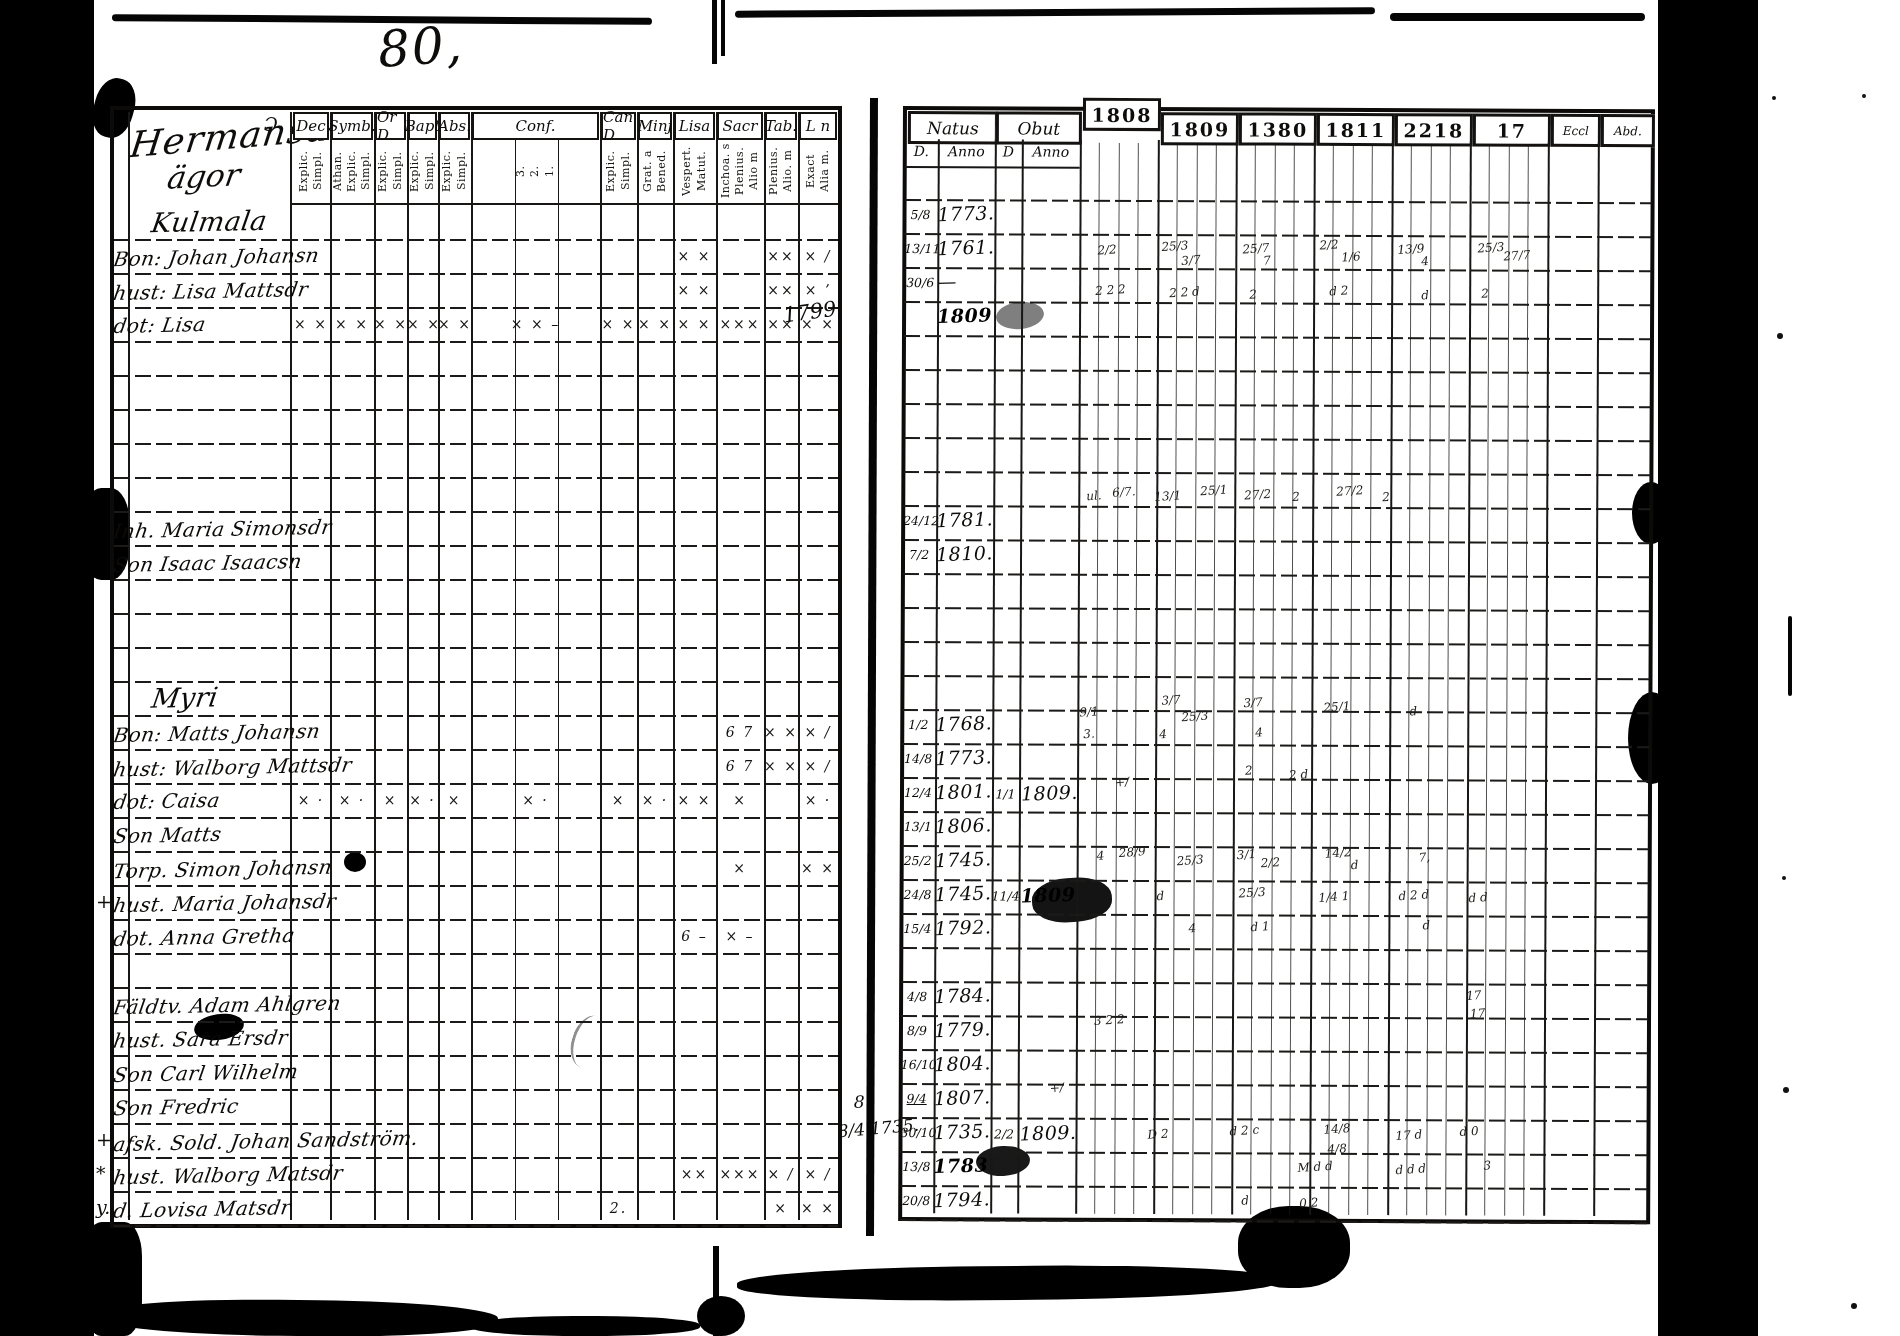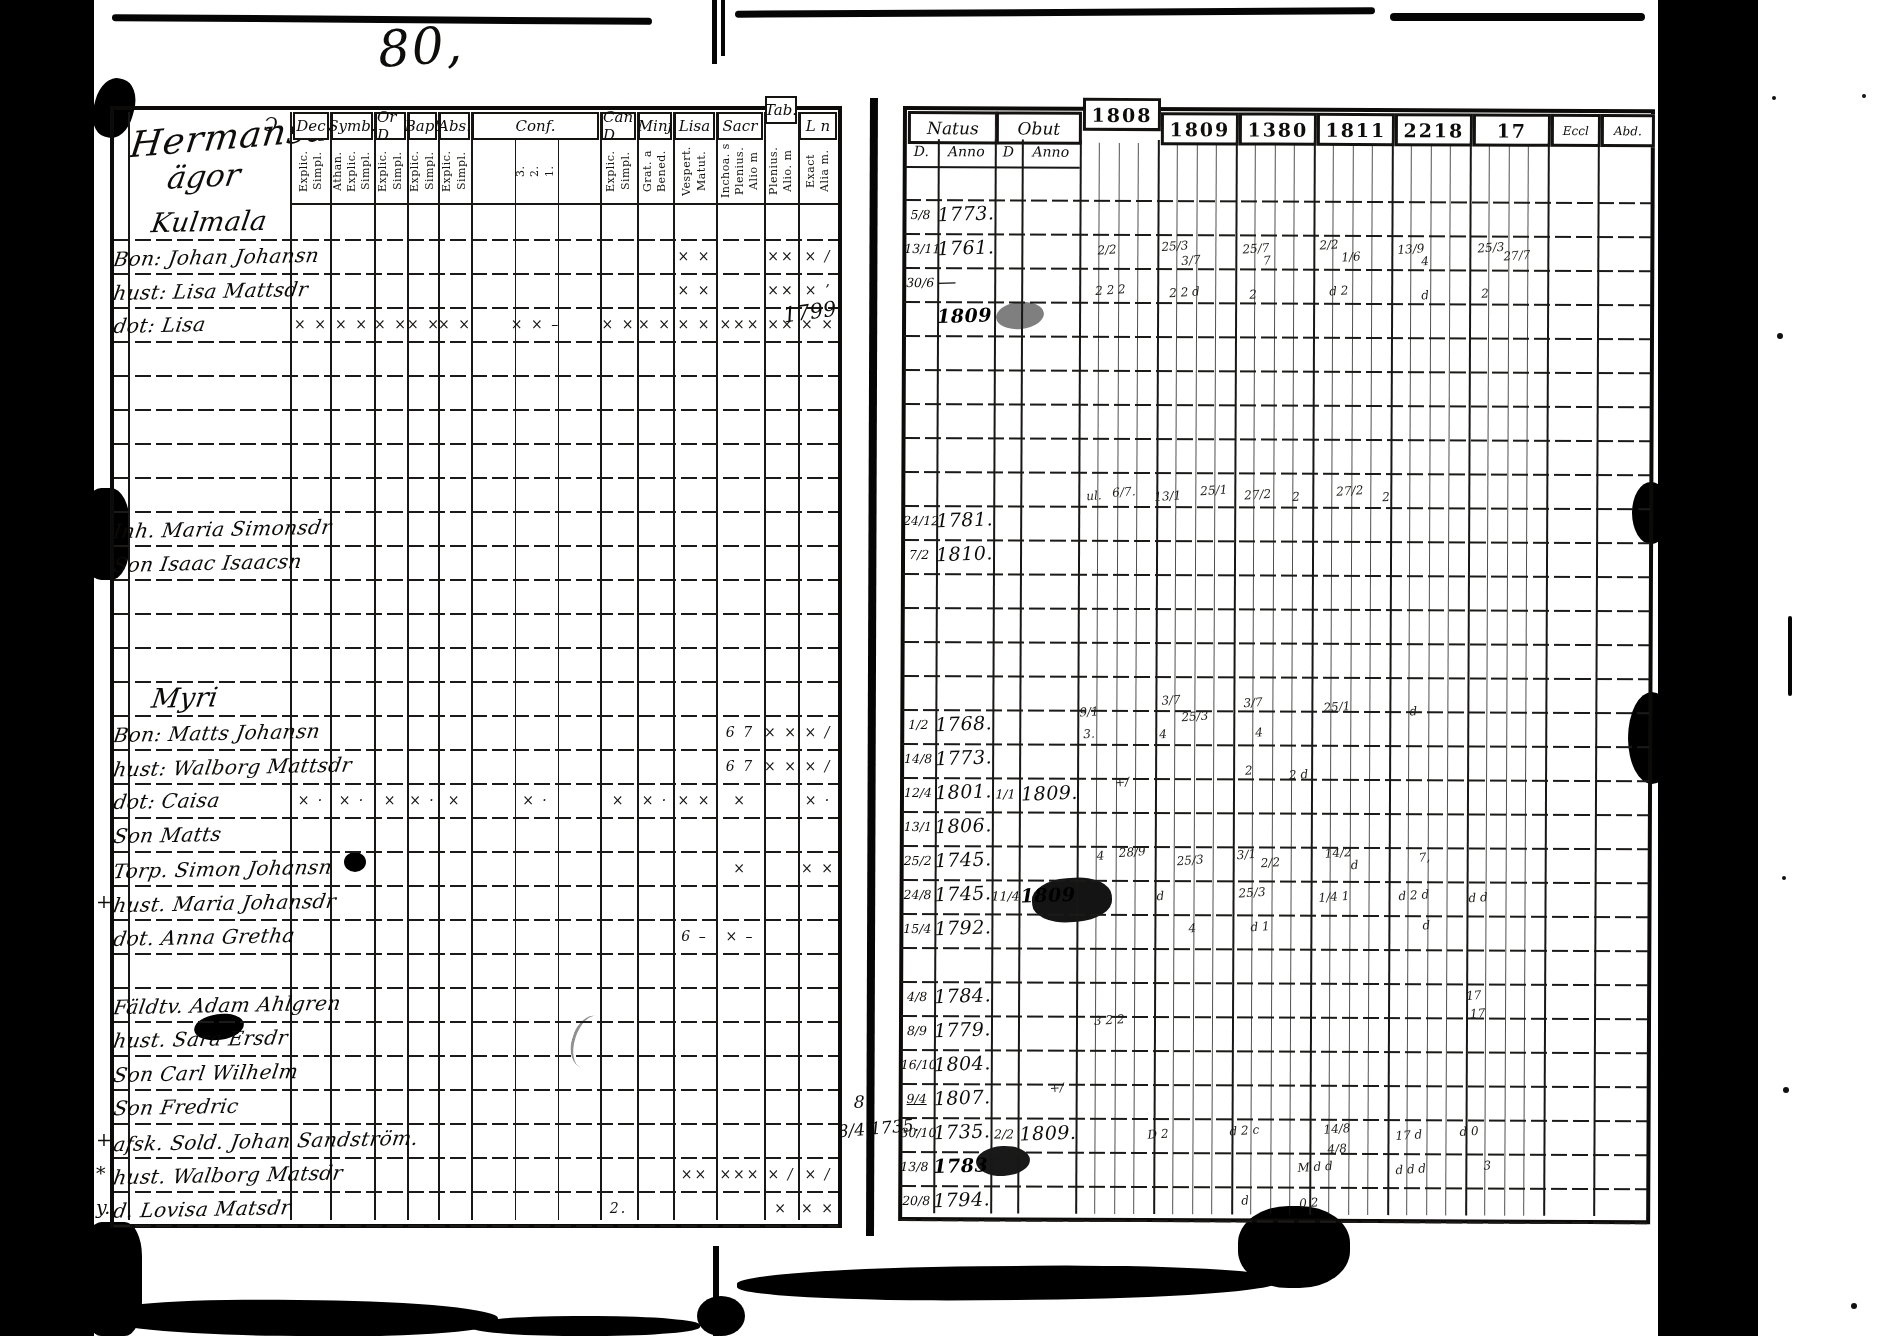--- a/index.html
+++ b/index.html
@@ -165,21 +165,21 @@
       <div class="colbox" style="left: 638px; top: 112px; width: 30px; height: 24px;">Minj</div>
       <div class="colsub" style="left: 637px; top: 140px; width: 36px; height: 62px;">Grat. a
 Bened.</div>
       <div class="colbox" style="left: 674px; top: 112px; width: 37px; height: 24px;">Lisa</div>
       <div class="colsub" style="left: 673px; top: 140px; width: 43px; height: 62px;">Vespert.
 Matut.</div>
       <div class="colbox" style="left: 717px; top: 112px; width: 42px; height: 24px;">Sacr</div>
       <div class="colsub" style="left: 716px; top: 140px; width: 48px; height: 62px;">Inchoa. s
 Plenius.
 Alio m</div>
-      <div class="colbox" style="left: 765px; top: 96px; width: 28px; height: 24px;">Tab.</div>
+      <div class="colbox" style="left: 765px; top: 112px; width: 28px; height: 24px;">Tab.</div>
       <div class="colsub" style="left: 764px; top: 140px; width: 34px; height: 62px;">Plenius.
 Alio. m</div>
       <div class="colbox" style="left: 799px; top: 112px; width: 34px; height: 24px;">L n</div>
       <div class="colsub" style="left: 798px; top: 140px; width: 40px; height: 62px;">Exact
 Alia m.</div>
       <div class="lname heading" style="left: 152px; top: 206px;">Kulmala</div>
       <div class="lname" style="left: 114px; top: 245px;">Bon: Johan Johansn</div>
       <div class="lmark" style="left: 673px; top: 248px; width: 43px;">× ×</div>
       <div class="lmark" style="left: 764px; top: 248px; width: 34px;">××</div>
       <div class="lmark" style="left: 798px; top: 248px; width: 40px;">× /</div>
@@ -366,21 +366,21 @@
       <div class="nd" style="left: 905px; top: 1023px; width: 32px;">8/9</div>
       <div class="na" style="left: 938px; top: 1018px;">1779.</div>
       <div class="nd" style="left: 905px; top: 1057px; width: 32px;">16/10</div>
       <div class="na" style="left: 938px; top: 1052px;">1804.</div>
       <div class="nd" style="left: 905px; top: 1091px; width: 32px; text-decoration: underline;">9/4</div>
       <div class="na" style="left: 938px; top: 1086px;">1807.</div>
       <div class="nd" style="left: 905px; top: 1125px; width: 32px;">30/10</div>
       <div class="na" style="left: 938px; top: 1120px;">1735.</div>
       <div class="od" style="left: 995px; top: 1126px; width: 27px;">2/2</div>
       <div class="oa" style="left: 1024px; top: 1121px;">1809.</div>
-      <div class="nd" style="left: 905px; top: 1159px; width: 20px;">13/8</div>
+      <div class="nd" style="left: 905px; top: 1159px; width: 32px;">13/8</div>
       <div class="na heavy" style="left: 938px; top: 1154px;">1783</div>
       <div class="nd" style="left: 905px; top: 1193px; width: 32px;">20/8</div>
       <div class="na" style="left: 938px; top: 1188px;">1794.</div>
       <div class="ann" style="left: 1098px; top: 242px;">2/2</div>
       <div class="ann" style="left: 1162px; top: 238px;">25/3</div>
       <div class="ann" style="left: 1182px; top: 252px;">3/7</div>
       <div class="ann" style="left: 1243px; top: 240px;">25/7</div>
       <div class="ann" style="left: 1264px; top: 252px;">7</div>
       <div class="ann" style="left: 1320px; top: 236px;">2/2</div>
       <div class="ann" style="left: 1342px; top: 248px;">1/6</div>

